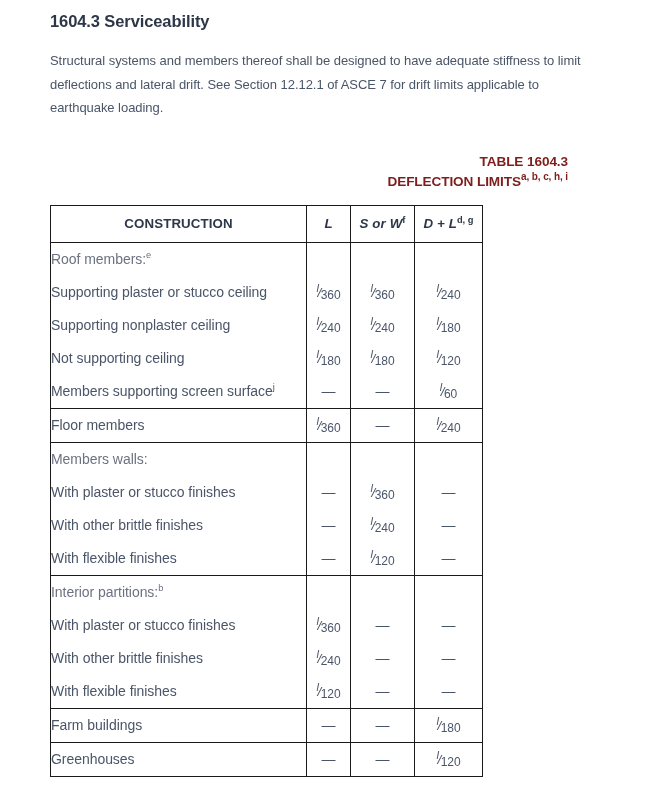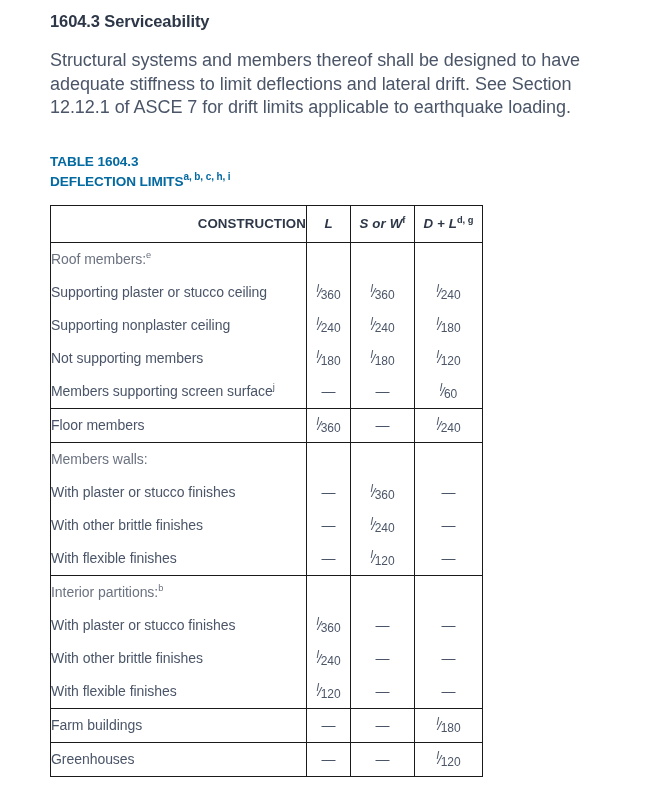--- a/index.html
+++ b/index.html
@@ -30,35 +30,35 @@
     font-weight: bold;
     color: #2d3748;
     letter-spacing: -0.1px;
     margin: 0;
     padding-top: 11px;
     line-height: 1.3;
   }
 
   
   .body-paragraph {
-    font-size: 18px;
+    font-size: 13px;
     line-height: 23.5px;
     color: #4a5568;
     margin: 0;
     padding-top: 17px;
     max-width: 556px;
     letter-spacing: -0.05px;
   }
 
   
   .table-caption {
-    text-align: left;
+    text-align: right;
     font-weight: bold;
     font-size: 13.6px;
-    color: #0369a1;
+    color: #7f1d1d;
     line-height: 20px;
     margin: 0;
     padding-top: 32px;
     padding-right: 34px;
     letter-spacing: -0.1px;
   }
   .table-caption .cap-line {
     display: block;
   }
   .table-caption sup {
@@ -102,21 +102,21 @@
   
   thead th {
     border-bottom: 1.3px solid #1a1a1a;
     height: 36px;
     font-size: 13.3px;
     font-weight: bold;
     color: #2d3748;
     letter-spacing: 0.1px;
   }
   thead th.h-construction {
-    text-align: right;
+    text-align: center;
   }
   thead th.h-measure {
     text-align: center;
     font-style: italic;
   }
   thead th sup {
     font-size: 9.3px;
     font-style: normal;
     vertical-align: super;
     line-height: 0;
@@ -222,21 +222,21 @@
             <td class="value"><span class="frac"><span class="num">l</span><span class="slash">/</span><span class="den">360</span></span></td>
             <td class="value"><span class="frac"><span class="num">l</span><span class="slash">/</span><span class="den">240</span></span></td>
           </tr>
           <tr>
             <td class="label"><span>Supporting nonplaster ceiling</span></td>
             <td class="value"><span class="frac"><span class="num">l</span><span class="slash">/</span><span class="den">240</span></span></td>
             <td class="value"><span class="frac"><span class="num">l</span><span class="slash">/</span><span class="den">240</span></span></td>
             <td class="value"><span class="frac"><span class="num">l</span><span class="slash">/</span><span class="den">180</span></span></td>
           </tr>
           <tr>
-            <td class="label"><span>Not supporting members</span></td>
+            <td class="label"><span>Not supporting ceiling</span></td>
             <td class="value"><span class="frac"><span class="num">l</span><span class="slash">/</span><span class="den">180</span></span></td>
             <td class="value"><span class="frac"><span class="num">l</span><span class="slash">/</span><span class="den">180</span></span></td>
             <td class="value"><span class="frac"><span class="num">l</span><span class="slash">/</span><span class="den">120</span></span></td>
           </tr>
           <tr>
             <td class="label"><span>Members supporting screen surface</span><sup class="fn">j</sup></td>
             <td class="value"><span class="dash">—</span></td>
             <td class="value"><span class="dash">—</span></td>
             <td class="value"><span class="frac"><span class="num">l</span><span class="slash">/</span><span class="den">60</span></span></td>
           </tr>

